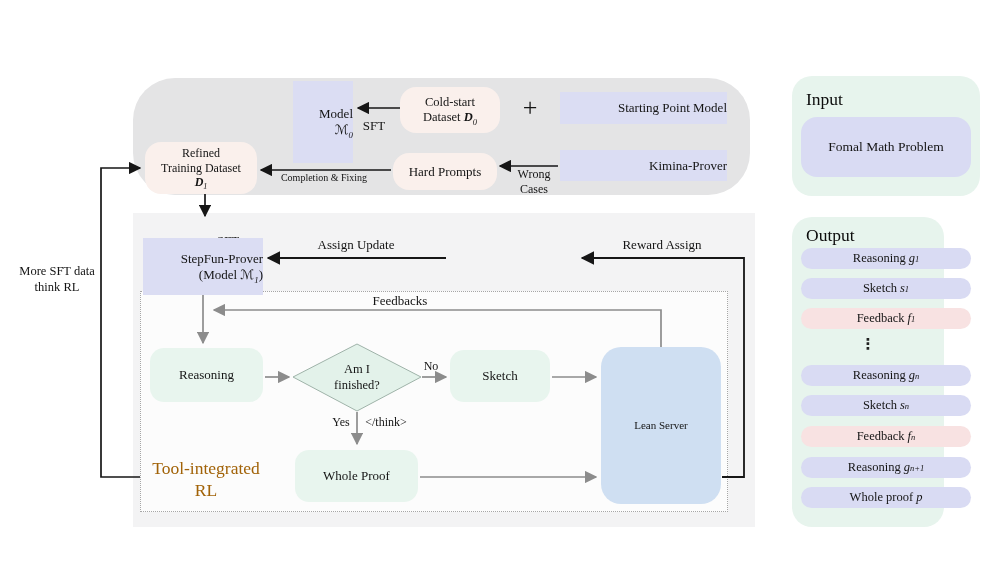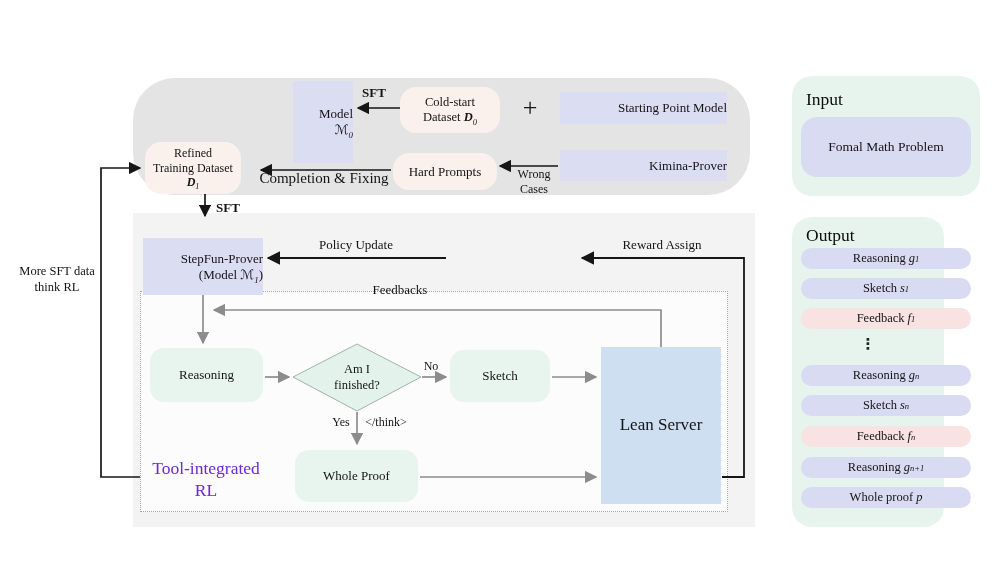--- a/index.html
+++ b/index.html
@@ -12,29 +12,29 @@
   .top-stage{background:var(--container_gray);border-radius:42px;}
   .mid-stage{background:var(--stage_gray);}
   .rl-box{border:1.5px dotted #a6a6a6;background:#fcfcfc;}
   .node{
     position:absolute;display:flex;flex-direction:column;align-items:center;
     justify-content:center;text-align:center;line-height:1.22;font-size:13px;
   }
   .lavender{background:var(--lavender);align-items:flex-end;}
   .softpink{background:var(--soft_pink);border-radius:16px;}
   .greenbox{background:var(--green);border-radius:14px;}
-  .leanblue{background:var(--lean_blue);font-size:17px;}
+  .leanblue{background:var(--lean_blue);font-size:11px;border-radius:20px;}
   .rollout{background:var(--rollout_gray);border-radius:28px;font-size:12.5px;}
   .lbl{
     position:absolute;transform:translate(-50%,-50%);white-space:nowrap;
     font-size:13px;text-align:center;line-height:1.25;
   }
   .lbl.small{font-size:12px;}
-  .lbl.bold{font-weight:700;}
-  .lbl.big{font-size:17.5px;color:#6d28d9;}
+  .lbl.bold{font-weight:400;margin-top:33px;}
+  .lbl.big{font-size:17.5px;color:#a16207;}
   .heading{position:absolute;font-size:17.5px;color:#0c0c0c;}
   .panel{position:absolute;background:var(--panel_green);border-radius:20px;}
   .innerbox{
     position:absolute;background:var(--pill_lavender);border-radius:16px;
     display:flex;align-items:center;justify-content:center;font-size:13.5px;
   }
   .pill{
     position:absolute;left:9px;width:170px;height:21px;border-radius:11px;
     display:flex;align-items:center;justify-content:center;font-size:12.5px;
   }
@@ -103,46 +103,46 @@
     <span>Cold-start</span>
     <span><span>Dataset </span><span class="scriptD">D</span><sub>0</sub></span>
   </div>
   <div class="lbl" style="left:530px;top:108px;font-size:26px;">+</div>
   <div class="node lavender" style="left:560px;top:92px;width:167px;height:32px;">
     <span>Starting Point Model</span>
   </div>
   <div class="node lavender" style="left:560px;top:150px;width:167px;height:31px;">
     <span>Kimina-Prover</span>
   </div>
-  <div class="node softpink" style="left:145px;top:142px;width:96px;height:52px;font-size:12px;">
+  <div class="node softpink" style="left:145px;top:142px;width:112px;height:52px;font-size:12px;">
     <span>Refined</span>
     <span>Training Dataset</span>
     <span><span class="scriptD">D</span><sub>1</sub></span>
   </div>
-  <div class="lbl" style="left:324px;top:178px;font-size:15px;">Completion &amp; Fixing</div>
+  <div class="lbl" style="left:324px;top:178px;font-size:10px;">Completion &amp; Fixing</div>
   <div class="node softpink" style="left:393px;top:153px;width:104px;height:37px;">
     <span>Hard Prompts</span>
   </div>
   <div class="lbl small" style="left:534px;top:182px;">
     <span style="display:block;">Wrong</span>
     <span style="display:block;">Cases</span>
   </div>
 
   <div class="lbl bold" style="left:228px;top:208px;">SFT</div>
   <div class="node lavender" style="left:143px;top:220px;width:120px;height:57px;margin-top:18px;">
     <span>StepFun-Prover</span>
     <span><span>(Model </span><span>ℳ</span><sub>1</sub><span>)</span></span>
   </div>
-  <div class="lbl" style="left:356px;top:245px;">Policy Update</div>
+  <div class="lbl" style="left:356px;top:245px;">Assign Update</div>
   <div class="lbl" style="left:662px;top:245px;">Reward Assign</div>
   <div class="lbl" style="left:57px;top:280px;font-size:12.5px;">
     <span style="display:block;">More SFT data</span>
     <span style="display:block;">think RL</span>
   </div>
-  <div class="lbl" style="left:400px;top:290px;">Feedbacks</div>
+  <div class="lbl" style="left:400px;top:301px;">Feedbacks</div>
 
   <div class="node greenbox" style="left:150px;top:348px;width:113px;height:54px;">
     <span>Reasoning</span>
   </div>
   <div class="diamond-text">
     <span style="display:block;">Am I</span>
     <span style="display:block;">finished?</span>
   </div>
   <div class="lbl small" style="left:431px;top:366px;">No</div>
   <div class="lbl small" style="left:341px;top:422px;">Yes</div>

